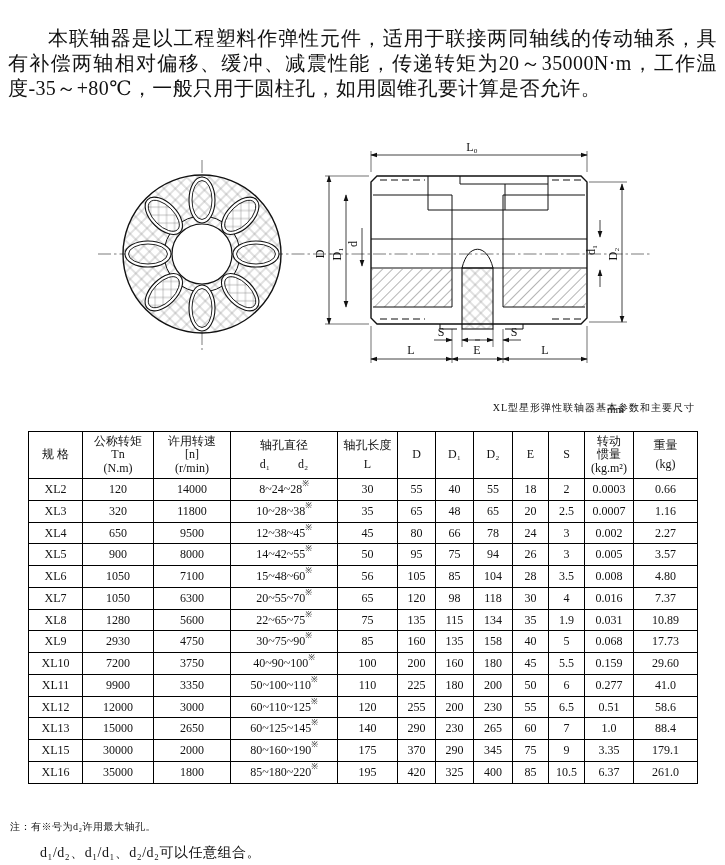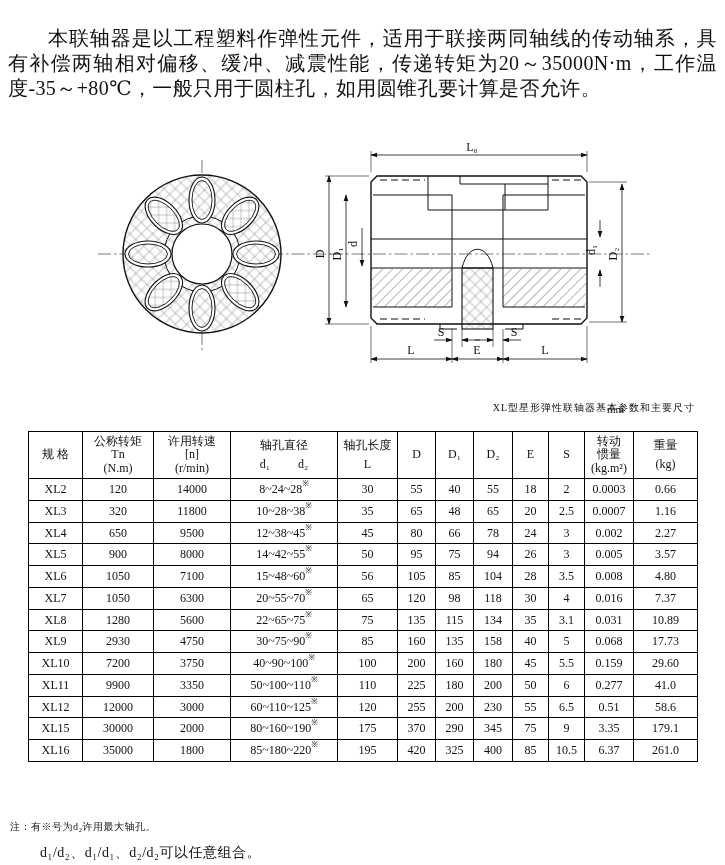--- a/index.html
+++ b/index.html
@@ -346,21 +346,21 @@
       <tr>
         <td>XL8</td>
         <td>1280</td>
         <td>5600</td>
         <td><span>22~65~75</span><sup class="mark">※</sup></td>
         <td>75</td>
         <td>135</td>
         <td>115</td>
         <td>134</td>
         <td>35</td>
-        <td>3.1</td>
+        <td>1.9</td>
         <td>0.031</td>
         <td>10.89</td>
       </tr>
       <tr>
         <td>XL9</td>
         <td>2930</td>
         <td>4750</td>
         <td><span>30~75~90</span><sup class="mark">※</sup></td>
         <td>85</td>
         <td>160</td>
@@ -407,20 +407,34 @@
         <td>120</td>
         <td>255</td>
         <td>200</td>
         <td>230</td>
         <td>55</td>
         <td>6.5</td>
         <td>0.51</td>
         <td>58.6</td>
       </tr>
       <tr>
+        <td>XL13</td>
+        <td>15000</td>
+        <td>2650</td>
+        <td><span>60~125~145</span><sup class="mark">※</sup></td>
+        <td>140</td>
+        <td>290</td>
+        <td>230</td>
+        <td>265</td>
+        <td>60</td>
+        <td>7</td>
+        <td>1.0</td>
+        <td>88.4</td>
+      </tr>
+      <tr>
         <td>XL15</td>
         <td>30000</td>
         <td>2000</td>
         <td><span>80~160~190</span><sup class="mark">※</sup></td>
         <td>175</td>
         <td>370</td>
         <td>290</td>
         <td>345</td>
         <td>75</td>
         <td>9</td>

